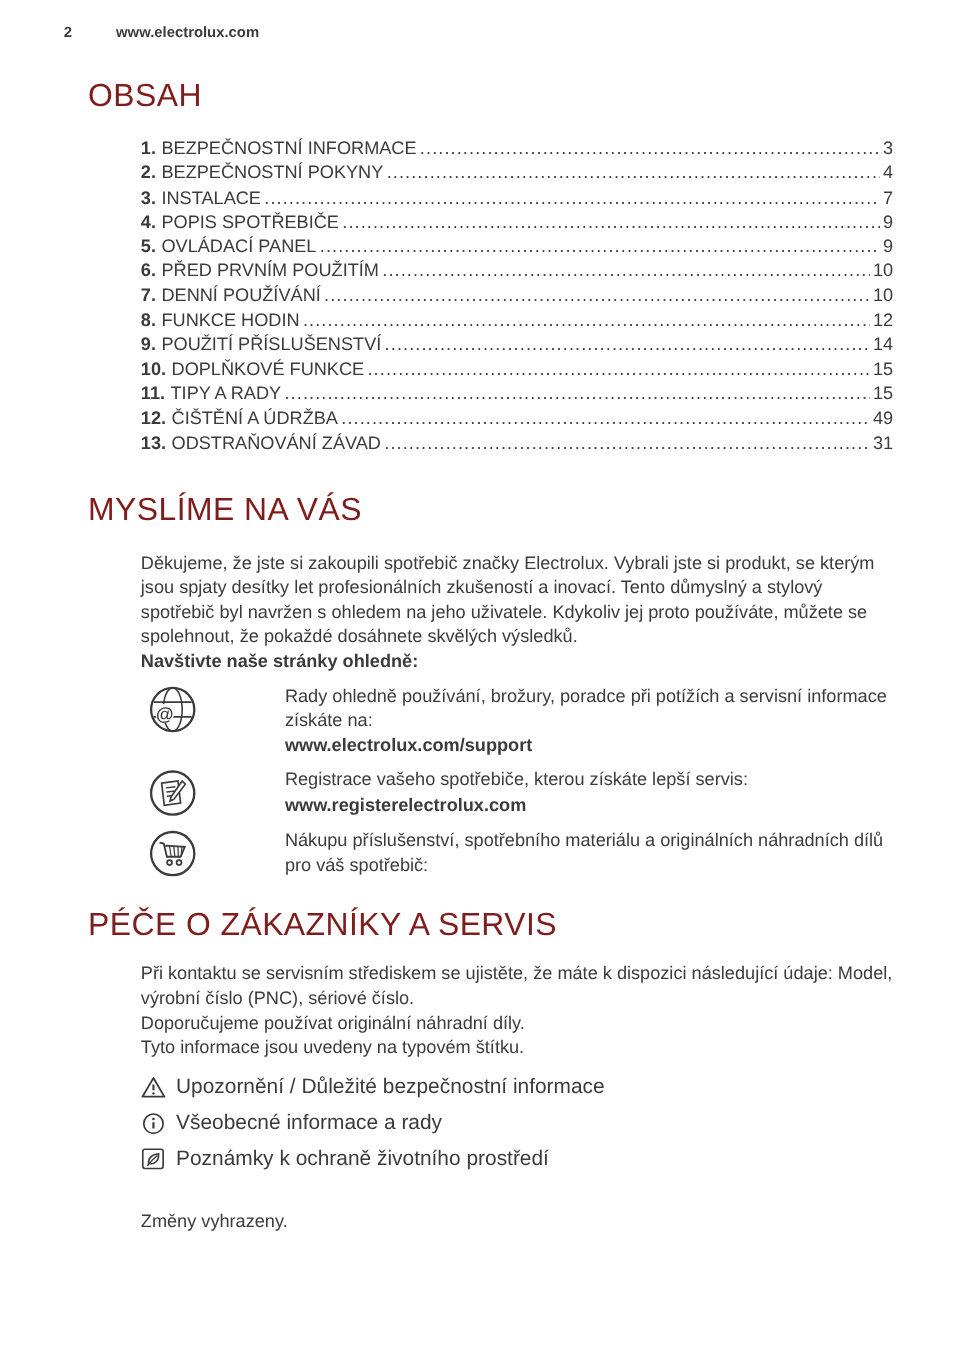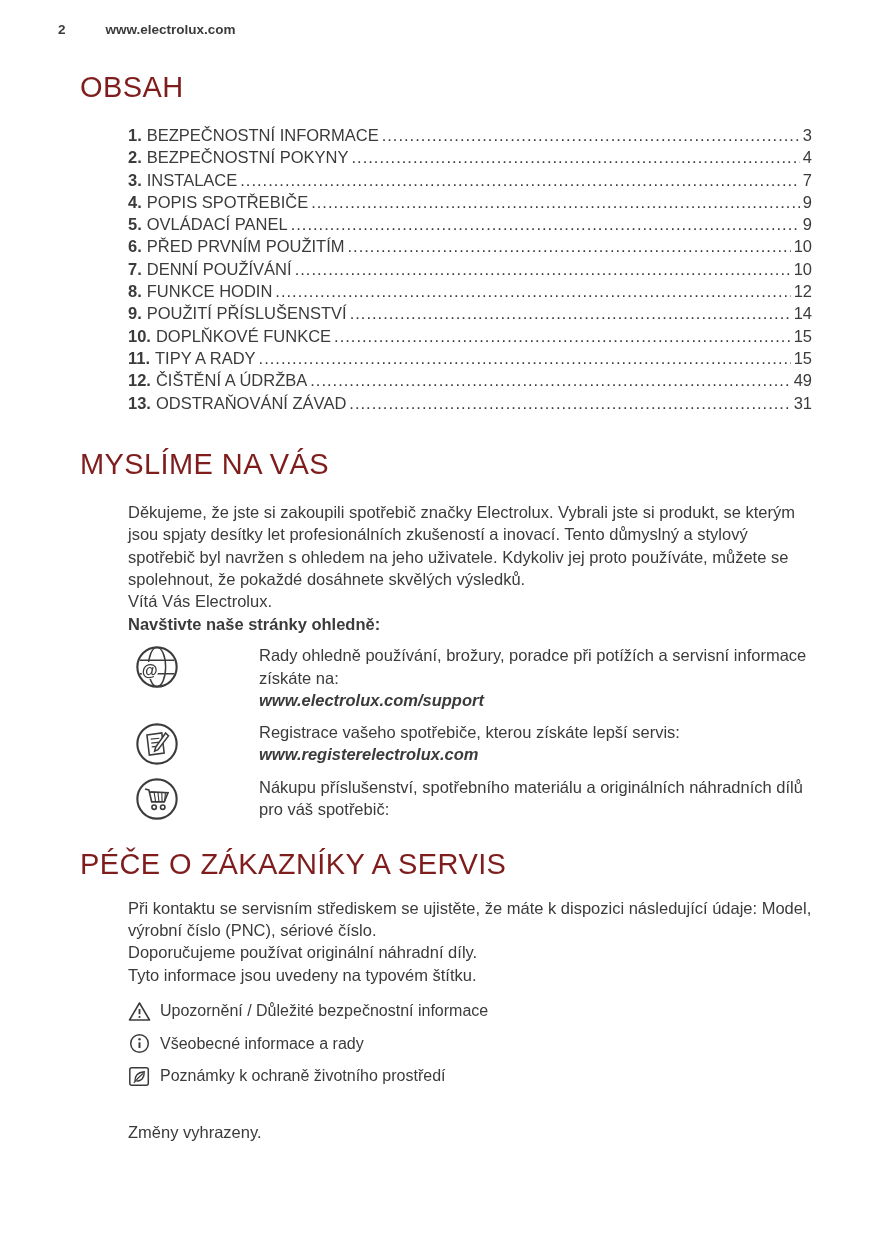--- a/index.html
+++ b/index.html
@@ -28,24 +28,24 @@
   }
   .toc-page { white-space:nowrap; }
   
   .body-text { font-size:16.5px; line-height:22.4px; }
   .visit-line { font-weight:700; margin-top:0; }
   
   .link-row { display:flex; align-items:flex-start; margin-top:9px; }
   .link-icon { width:46px; height:46px; margin-left:6px; margin-right:46px; flex:0 0 auto; color:#3b3b3b; }
   .link-icon svg { width:46px; height:46px; display:block; }
   .link-body { font-size:16.5px; line-height:22.4px;margin-left:33px; }
-  .link-url { font-weight:700;font-style:italic; }
+  .link-url { font-weight:700; }
   
   .care-line { font-size:16.5px; line-height:22.4px; }
-  .note-row { display:flex; align-items:center; gap:9px; margin-top:10px; font-size:16px; }
+  .note-row { display:flex; align-items:center; gap:9px; margin-top:10px; font-size:19px; }
   .note-row:first-of-type { margin-top:14px; }
   .note-icon { width:23px; height:21px; flex:0 0 auto; color:#3b3b3b; }
   .note-icon svg { width:23px; height:21px; display:block; }
   .footer-line { margin-top:34px; font-size:16.5px; }
 </style>
 </head>
 <body>
 
 <div class="page">
 
@@ -148,21 +148,20 @@
         <span class="toc-dots"></span>
         <span class="toc-page">31</span>
       </div>
 
     </div>
 
   <h1 class="section-title">MYSLÍME NA VÁS</h1>
 
   <div class="indent body-text">
     <p>Děkujeme, že jste si zakoupili spotřebič značky Electrolux. Vybrali jste si produkt, se kterým jsou spjaty desítky let profesionálních zkušeností a inovací. Tento důmyslný a stylový spotřebič byl navržen s ohledem na jeho uživatele. Kdykoliv jej proto používáte, můžete se spolehnout, že pokaždé dosáhnete skvělých výsledků.</p>
-    <p>Vítá Vás Electrolux.</p>
     <p class="visit-line">Navštivte naše stránky ohledně:</p>
 
     <div>
 
         <div class="link-row">
           <span class="link-icon">
   <svg viewBox="0 0 48 48" fill="none" stroke="currentColor" stroke-width="1.8">
     <circle cx="24" cy="24" r="20.5" stroke-width="2.2"></circle>
     <ellipse cx="24" cy="24" rx="9" ry="20.5" stroke-width="1.5"></ellipse>
     <path d="M6 17 H42" stroke-width="1.5"></path>

